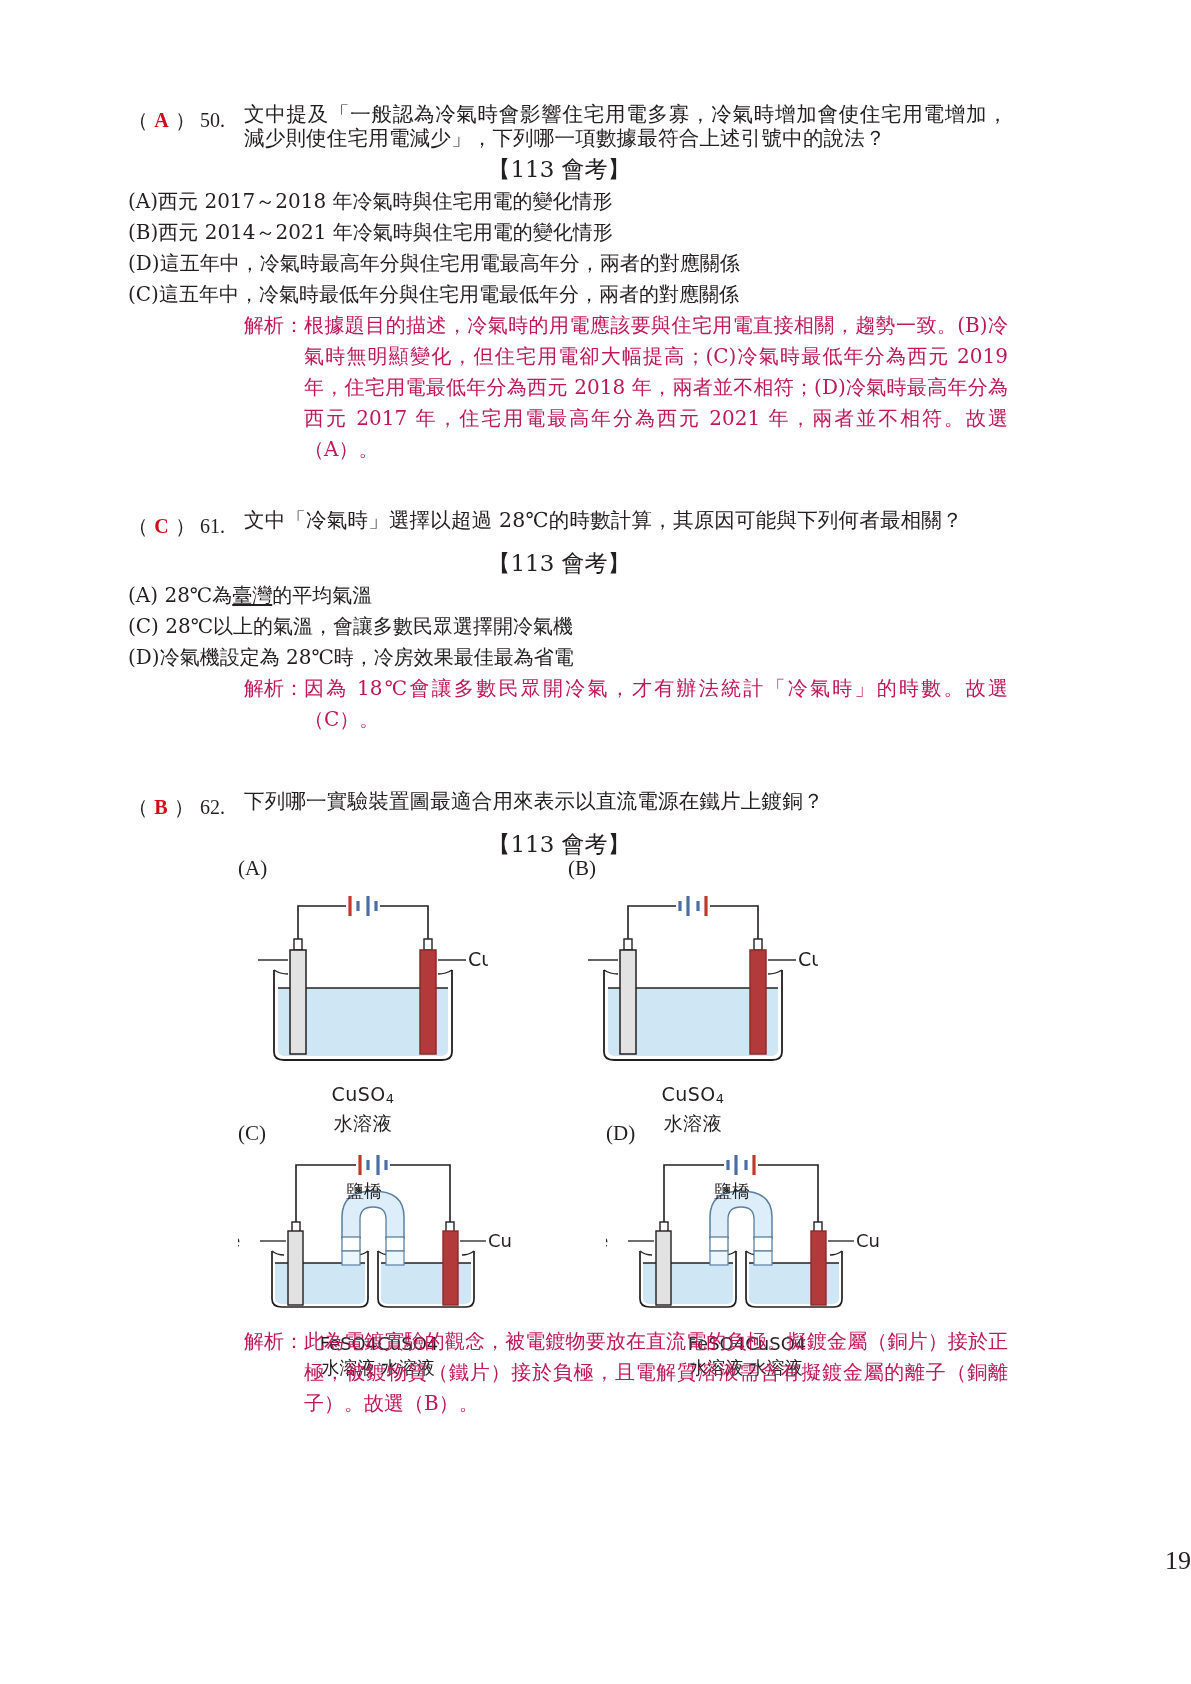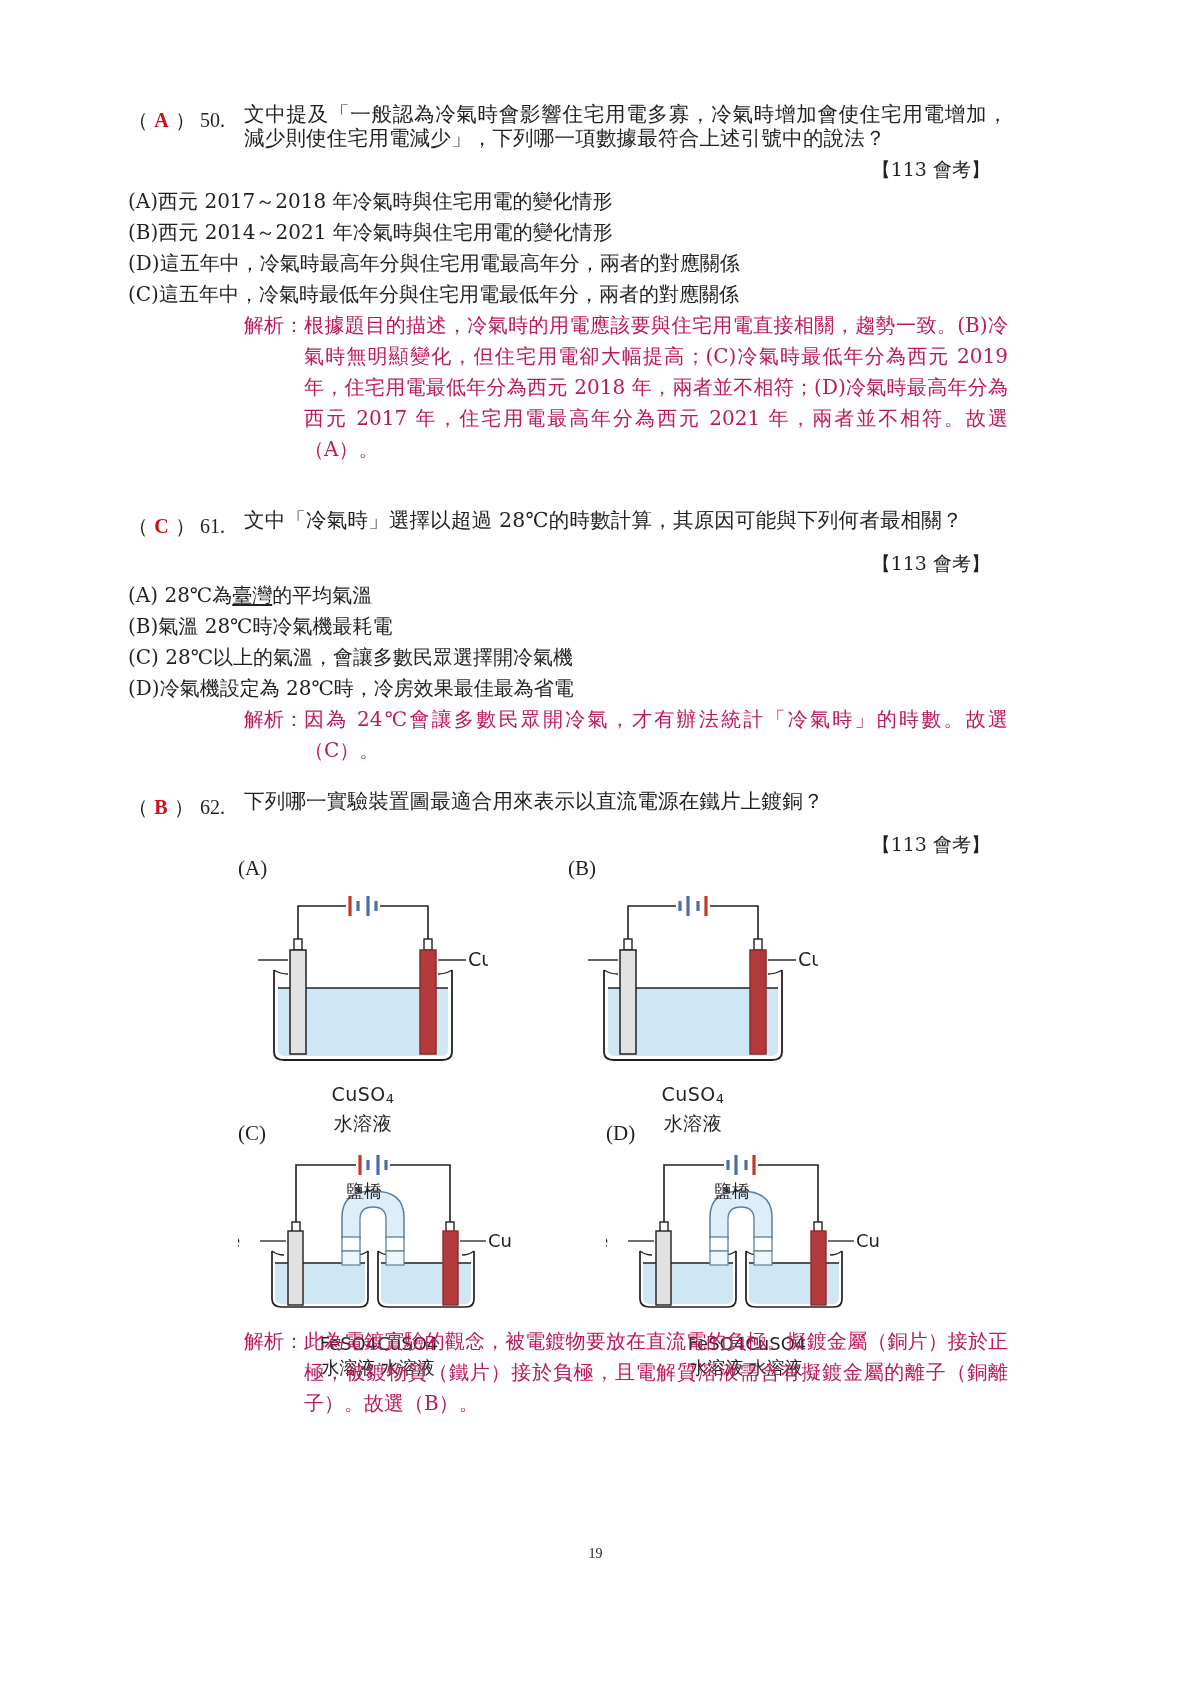--- a/index.html
+++ b/index.html
@@ -54,22 +54,22 @@
   }
   .qtext {
     flex: 1 1 auto;
     font-size: 20.5px;
     line-height: 24px;
     text-align: justify;
     letter-spacing: 0.2px;
   }
 
   .src-line {
-    text-align: right;
-    font-size: 19px;
+    text-align: center;
+    font-size: 23px;
     line-height: 34px;
     padding-right: 18px;
     margin-top: 2px;
   }
 
   .opts {
     font-size: 20px;
     line-height: 31px;
   }
   .opt {
@@ -130,22 +130,22 @@
     font-size: 18px;
     line-height: 24px;
     font-family: "DejaVu Sans", "Liberation Sans", sans-serif;
   }
   .dcaption2 .col { text-align: center; }
 
   .pagenum {
     position: absolute;
     left: 0; right: 0;
     top: 1546px;
-    text-align: center;
-    font-size: 14px;
+    text-align: right;
+    font-size: 26px;
     font-family: "Liberation Serif","DejaVu Serif",serif;
   }
 
   svg { display: block; }
 </style>
 </head>
 <body>
 
 <div class="page">
 
@@ -170,27 +170,26 @@
 
   <div class="qblock" style="top:508px;">
     <div class="qhead">
       <div class="qmark">（&nbsp;<span class="ans">C</span>&nbsp;）</div>
       <div class="qnum">61.</div>
       <div class="qtext">文中「冷氣時」選擇以超過 28℃的時數計算，其原因可能與下列何者最相關？</div>
     </div>
     <div class="src-line">【113 會考】</div>
     <div class="opts">
       <div class="opt"><span>(A) 28℃為<span class="u">臺灣</span>的平均氣溫</span></div>
-      <div class="opt">(B)氣溫 28℃時冷氣機最耗電</div>
       <div class="opt">(C) 28℃以上的氣溫，會讓多數民眾選擇開冷氣機</div>
       <div class="opt">(D)冷氣機設定為 28℃時，冷房效果最佳最為省電</div>
     </div>
     <div class="expl">
       <span class="expl-label">解析：</span>
-      <span class="expl-body">因為 24℃會讓多數民眾開冷氣，才有辦法統計「冷氣時」的時數。故選（C）。</span>
+      <span class="expl-body">因為 18℃會讓多數民眾開冷氣，才有辦法統計「冷氣時」的時數。故選（C）。</span>
     </div>
   </div>
 
   <div class="qblock" style="top:789px;">
     <div class="qhead">
       <div class="qmark">（&nbsp;<span class="ans">B</span>&nbsp;）</div>
       <div class="qnum">62.</div>
       <div class="qtext">下列哪一實驗裝置圖最適合用來表示以直流電源在鐵片上鍍銅？</div>
     </div>
     <div class="src-line">【113 會考】</div>

